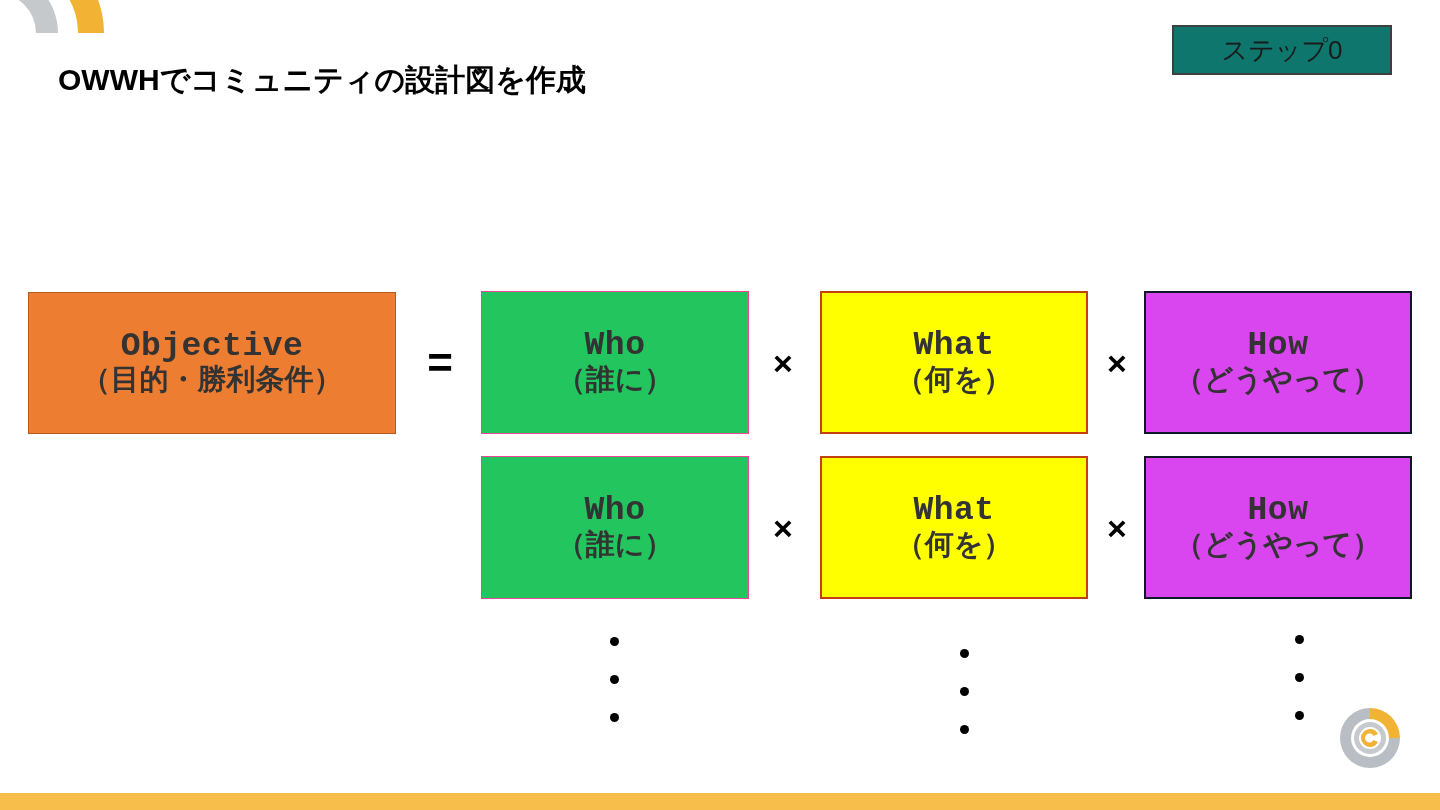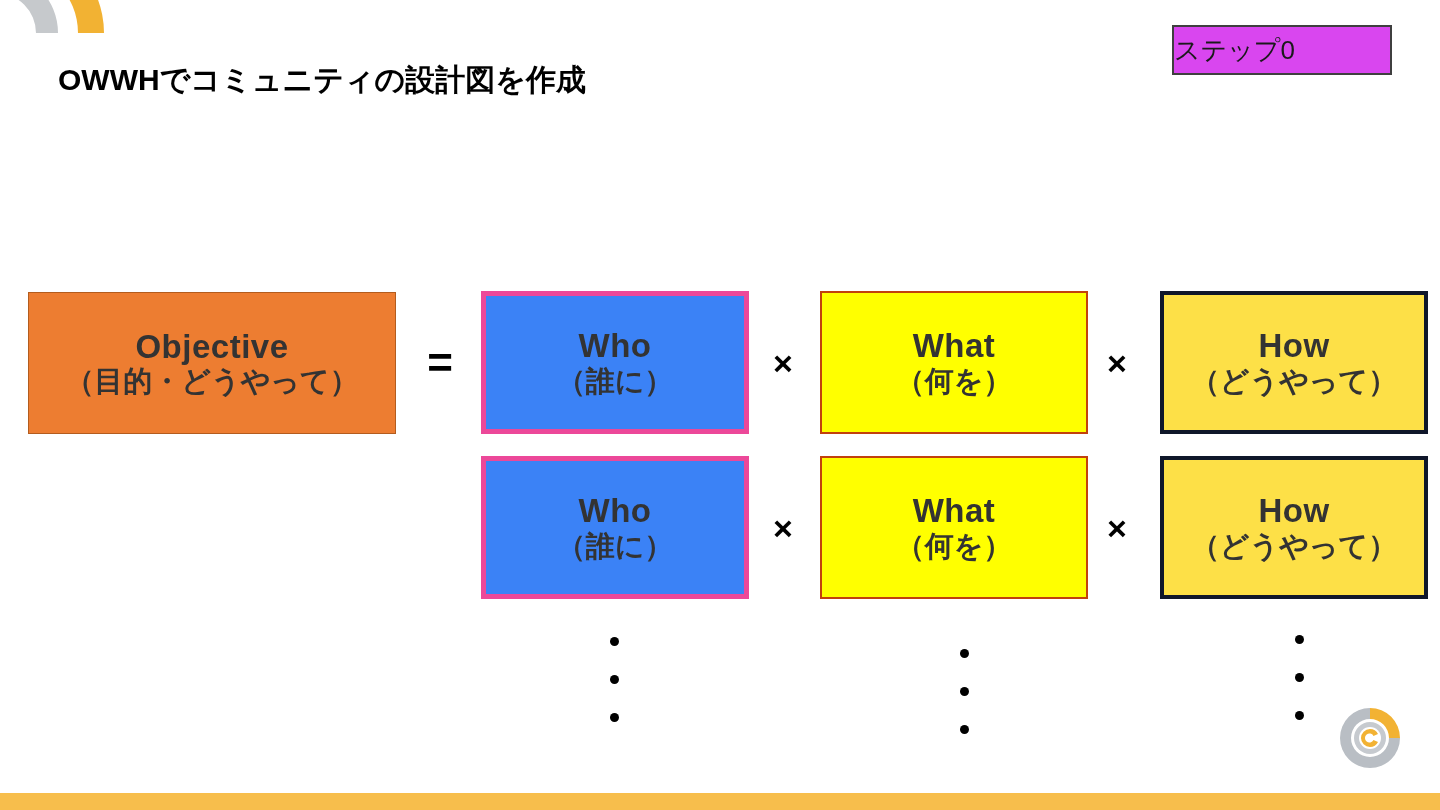--- a/index.html
+++ b/index.html
@@ -40,25 +40,25 @@
     white-space: nowrap;
   }
 
   
   .step-badge {
     position: absolute;
     left: 1172px;
     top: 25px;
     width: 220px;
     height: 50px;
-    background: #d946ef;
+    background: #0f766e;
     border: 2px solid #3f3f3f;
     display: flex;
     align-items: center;
-    justify-content: flex-start;
+    justify-content: center;
     box-sizing: border-box;
   }
   .step-badge-label {
     font-size: 26px;
     color: #1a1a1a;
     line-height: 1;
   }
 
   
   .diagram {
@@ -72,48 +72,48 @@
   .cell {
     position: absolute;
     box-sizing: border-box;
     display: flex;
     flex-direction: column;
     align-items: center;
     justify-content: center;
     text-align: center;
     color: #333333;
     line-height: 1.08;
+    font-family: Liberation Mono, monospace;
   }
   .cell .en {
     font-size: 33px;
     font-weight: bold;
     letter-spacing: 0.5px;
   }
   .cell .jp {
     font-size: 29px;
     font-weight: bold;
     margin-top: 2px;
   }
 
   .objective-cell {
     background: #ed7d31;
     border: 1px solid #b35c1e;
   }
   .who-cell {
-    background: #3b82f6;
-    border: 5px solid #ec4899;
+    background: #22c55e;
+    border: 1px solid #ec4899;
   }
   .what-cell {
     background: #ffff00;
     border: 2px solid #c2410c;
   }
   .how-cell {
-    background: #fde047;
-    border: 4px solid #0f172a;
-    margin-left: 16px;
+    background: #d946ef;
+    border: 2px solid #0f172a;
   }
 
   .operator {
     position: absolute;
     font-size: 34px;
     font-weight: bold;
     color: #000000;
     display: flex;
     align-items: center;
     justify-content: center;
@@ -174,21 +174,21 @@
   <div class="slide-title">OWWHでコミュニティの設計図を作成</div>
 
   <div class="step-badge">
     <span class="step-badge-label">ステップ0</span>
   </div>
 
   <div class="diagram">
 
     <div class="cell objective-cell" style="left:28px; top:292px; width:368px; height:142px;">
       <div class="en">Objective</div>
-      <div class="jp">（目的・どうやって）</div>
+      <div class="jp">（目的・勝利条件）</div>
     </div>
 
     <div class="operator equals" style="left:412px; top:338px; width:56px; height:50px;">=</div>
 
     <div class="cell who-cell" style="left:481px; top:291px; width:268px; height:143px;">
       <div class="en">Who</div>
       <div class="jp">（誰に）</div>
     </div>
 
     <div class="operator" style="left:758px; top:340px; width:50px; height:46px;">×</div>

